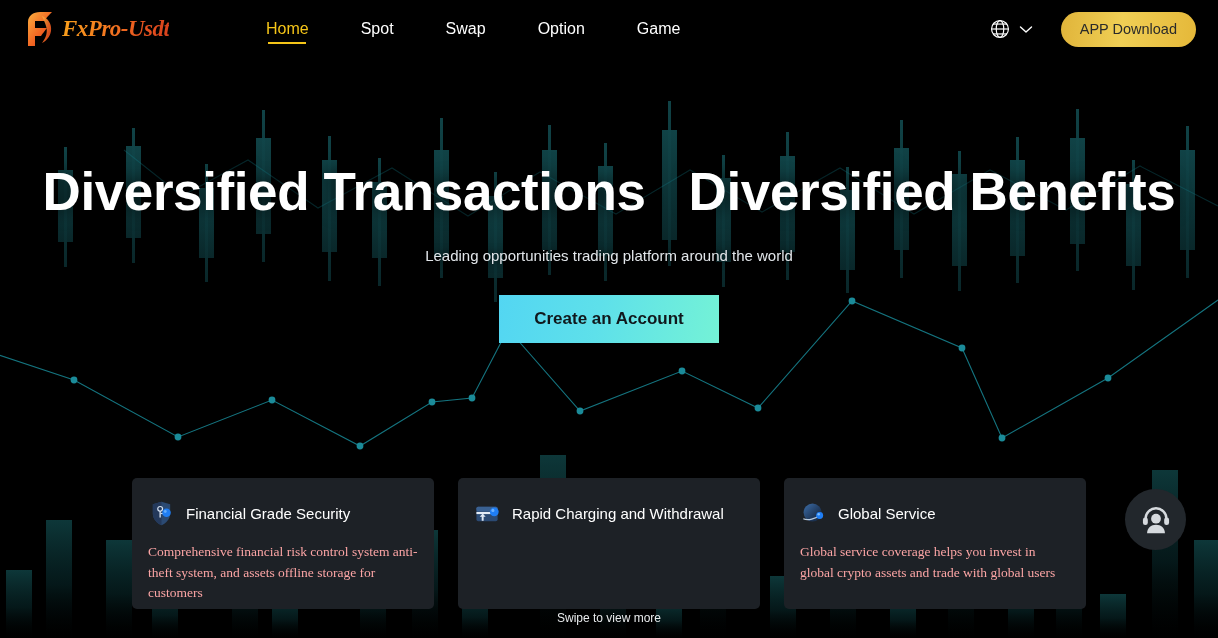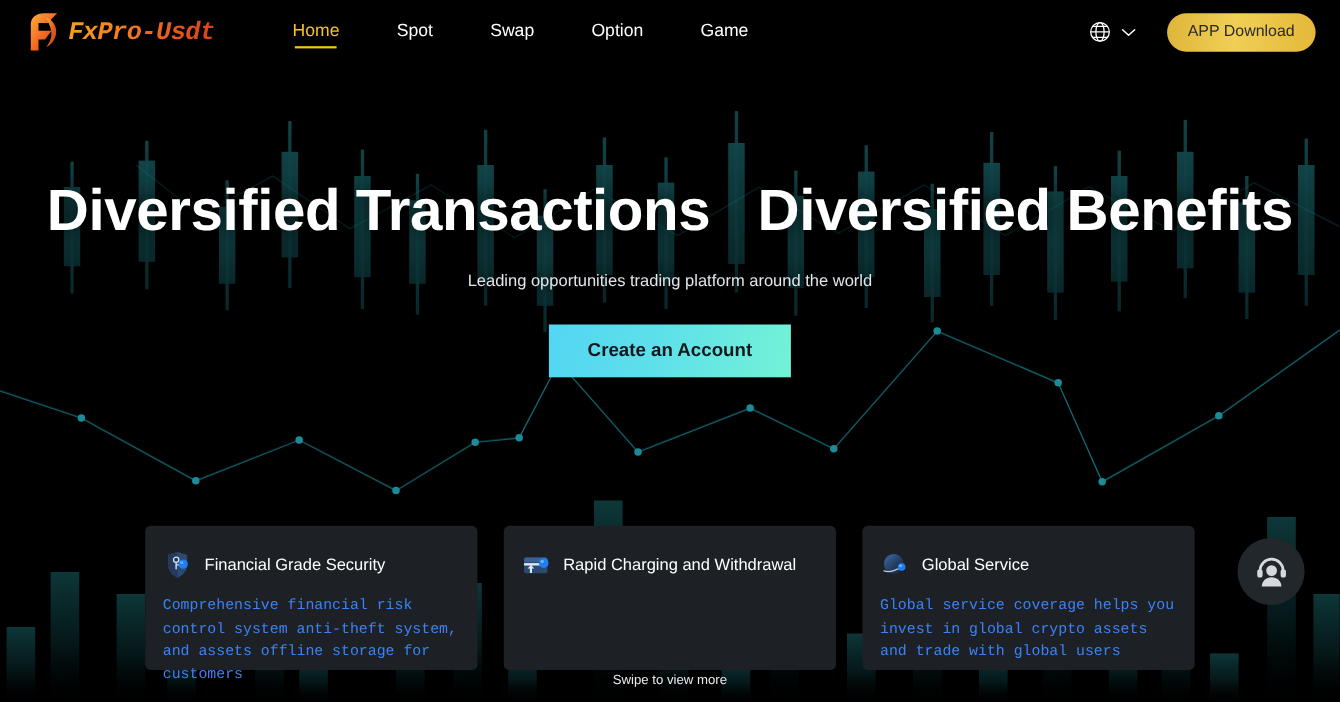--- a/index.html
+++ b/index.html
@@ -43,21 +43,21 @@
     position: absolute;
     left: 22px;
     top: 9px;
     display: flex;
     align-items: center;
     height: 40px;
   }
   #logo-mark { width: 36px; height: 38px; display:block; }
   #logo-text {
     margin-left: 4px;
-    font-family: Liberation Mono, monospace;
+    font-family: Liberation Serif, serif;
     font-size: 23px;
     font-weight: bold;
     font-style: italic;
     letter-spacing: -0.5px;
     background: linear-gradient(100deg, #f9a11b 0%, #f47b20 40%, #e8541f 75%, #d6401c 100%);
     -webkit-background-clip: text;
     background-clip: text;
     color: transparent;
     -webkit-text-fill-color: transparent;
     white-space: nowrap;
@@ -197,22 +197,22 @@
     height: 26px;
   }
   .card-icon { width: 27px; height: 27px; display: block; flex: none; }
   .card-title {
     color: #ffffff;
     font-size: 15px;
     white-space: nowrap;
   }
   .card-desc {
     margin-top: 16px;
-    color: #3b82f6;
-    font-family: Liberation Mono, monospace;
+    color: #fca5a5;
+    font-family: Liberation Serif, serif;
     font-size: 13.5px;
     line-height: 1.52;
   }
   #swipe-hint {
     position: absolute;
     left: 0; top: 611px;
     width: 1218px;
     text-align: center;
     color: #e8eaec;
     font-size: 12px;

